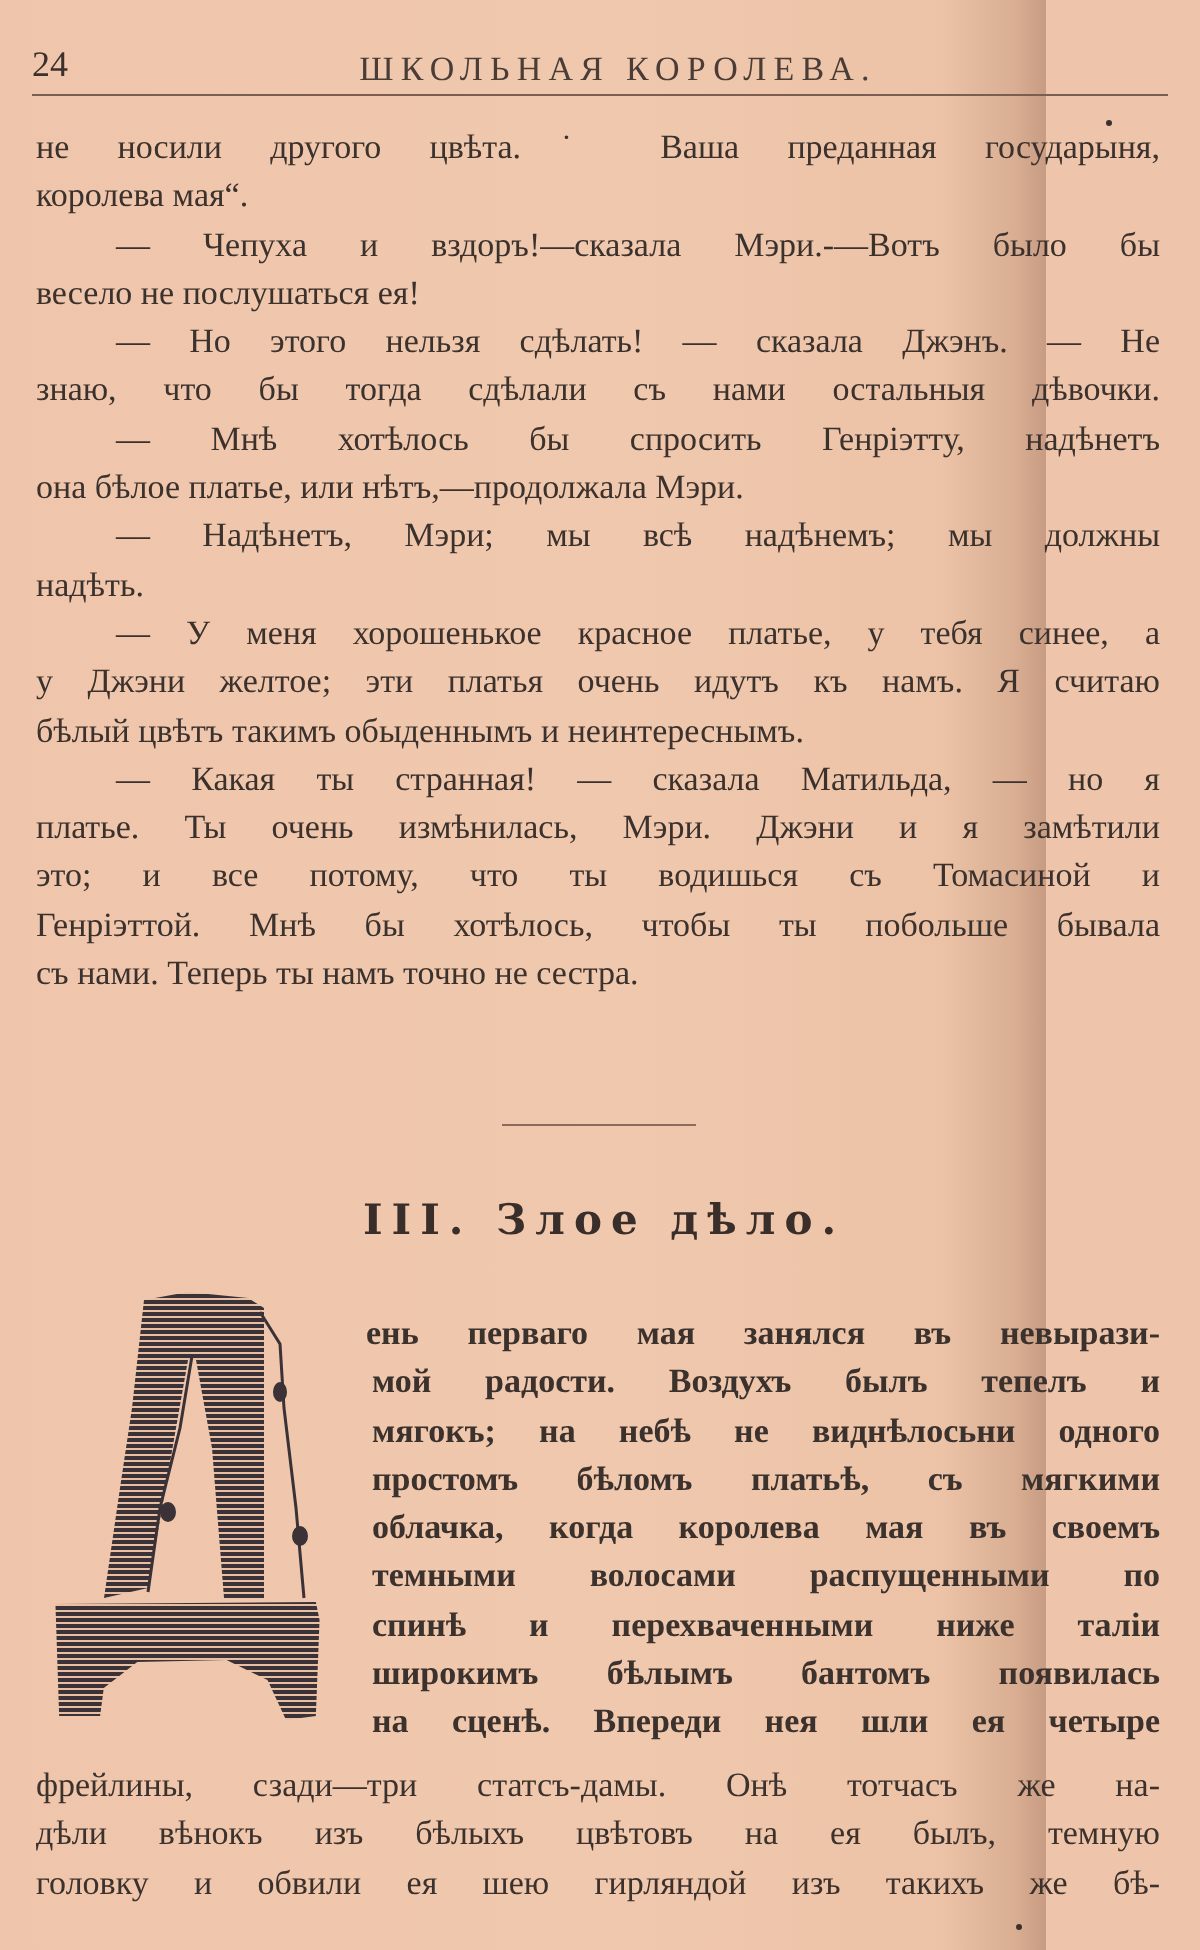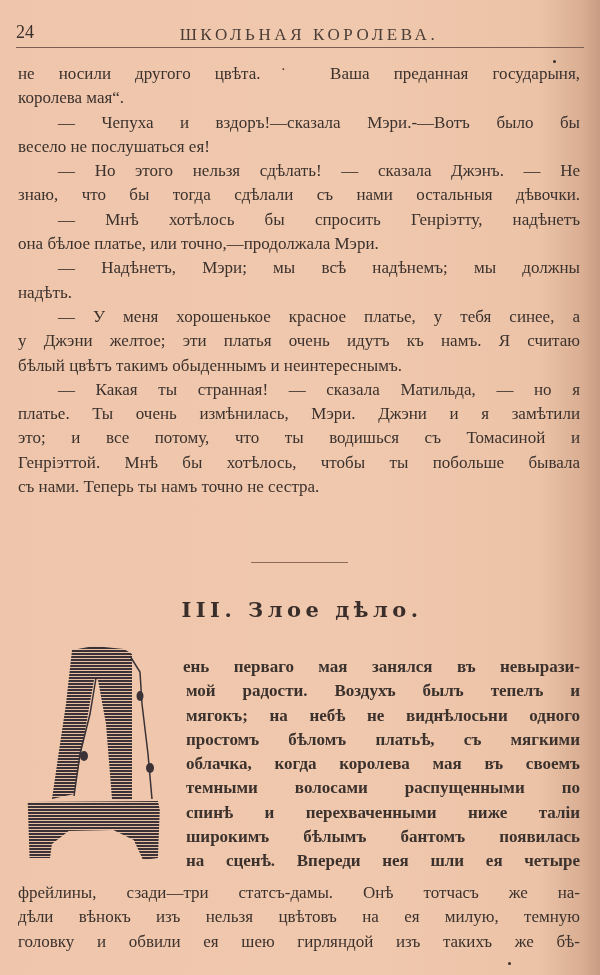--- a/index.html
+++ b/index.html
@@ -4,22 +4,23 @@
   <style>
     html, body { margin: 0; padding: 0; }
     body {
       width: 600px; height: 975px; overflow: hidden;
       background: #eec5aa;
       font-family: "DejaVu Serif", "Liberation Serif", serif;
       color: #3a2f2c;
       position: relative;
     }
     .page {
-      position: absolute; left: 0; top: 0; width: 600px; height: 975px;
+      position: absolute; left: 0; top: 0; width: 476px; height: 975px;
       background: linear-gradient(to right, #efc6ab 0%, #f0c8ad 60%, #ecc3a7 90%, #d9ae93 97%, #c89c82 100%);
+      padding-left: 47px;
     }
     .header {
       position: absolute; left: 16px; top: 22px; width: 568px; height: 22px;
     }
     .page-num {
       position: absolute; left: 0; top: 0;
       font-family: "Liberation Serif", serif; font-size: 18px; color: #3b302b;
     }
     .running-title {
       position: absolute; left: 0; right: 0; top: 3px; text-align: center;
@@ -68,21 +69,21 @@
   <div class="edge-mark" style="left:553px;top:60px;"></div>
 
   <div class="text block1">
     <span class="line">не носили другого цвѣта.˙ Ваша преданная государыня,</span>
     <span class="line last">королева мая“.</span>
     <span class="line indent">— Чепуха и вздоръ!—сказала Мэри.-—Вотъ было бы</span>
     <span class="line last">весело не послушаться ея!</span>
     <span class="line indent">— Но этого нельзя сдѣлать! — сказала Джэнъ. — Не</span>
     <span class="line">знаю, что бы тогда сдѣлали съ нами остальныя дѣвочки.</span>
     <span class="line indent">— Мнѣ хотѣлось бы спросить Генріэтту, надѣнетъ</span>
-    <span class="line last">она бѣлое платье, или точно,—продолжала Мэри.</span>
+    <span class="line last">она бѣлое платье, или нѣтъ,—продолжала Мэри.</span>
     <span class="line indent">— Надѣнетъ, Мэри; мы всѣ надѣнемъ; мы должны</span>
     <span class="line last">надѣть.</span>
     <span class="line indent">— У меня хорошенькое красное платье, у тебя синее, а</span>
     <span class="line">у Джэни желтое; эти платья очень идутъ къ намъ. Я считаю</span>
     <span class="line last">бѣлый цвѣтъ такимъ обыденнымъ и неинтереснымъ.</span>
     <span class="line indent">— Какая ты странная! — сказала Матильда, — но я</span>
     <span class="line">платье. Ты очень измѣнилась, Мэри. Джэни и я замѣтили</span>
     <span class="line">это; и все потому, что ты водишься съ Томасиной и</span>
     <span class="line">Генріэттой. Мнѣ бы хотѣлось, чтобы ты побольше бывала</span>
     <span class="line last">съ нами. Теперь ты намъ точно не сестра.</span>
@@ -120,18 +121,18 @@
     <span class="line">простомъ бѣломъ платьѣ, съ мягкими</span>
     <span class="line">облачка, когда королева мая въ своемъ</span>
     <span class="line">темными волосами распущенными по</span>
     <span class="line">спинѣ и перехваченными ниже таліи</span>
     <span class="line">широкимъ бѣлымъ бантомъ появилась</span>
     <span class="line">на сценѣ. Впереди нея шли ея четыре</span>
   </div>
 
   <div class="text chapter-tail">
     <span class="line">фрейлины, сзади—три статсъ-дамы. Онѣ тотчасъ же на-</span>
-    <span class="line">дѣли вѣнокъ изъ нельзя цвѣтовъ на ея милую, темную</span>
+    <span class="line">дѣли вѣнокъ изъ бѣлыхъ цвѣтовъ на ея былъ, темную</span>
     <span class="line">головку и обвили ея шею гирляндой изъ такихъ же бѣ-</span>
   </div>
 
   <div class="edge-mark" style="left:508px;top:962px;"></div>
 </div>
 
 </body></html>

